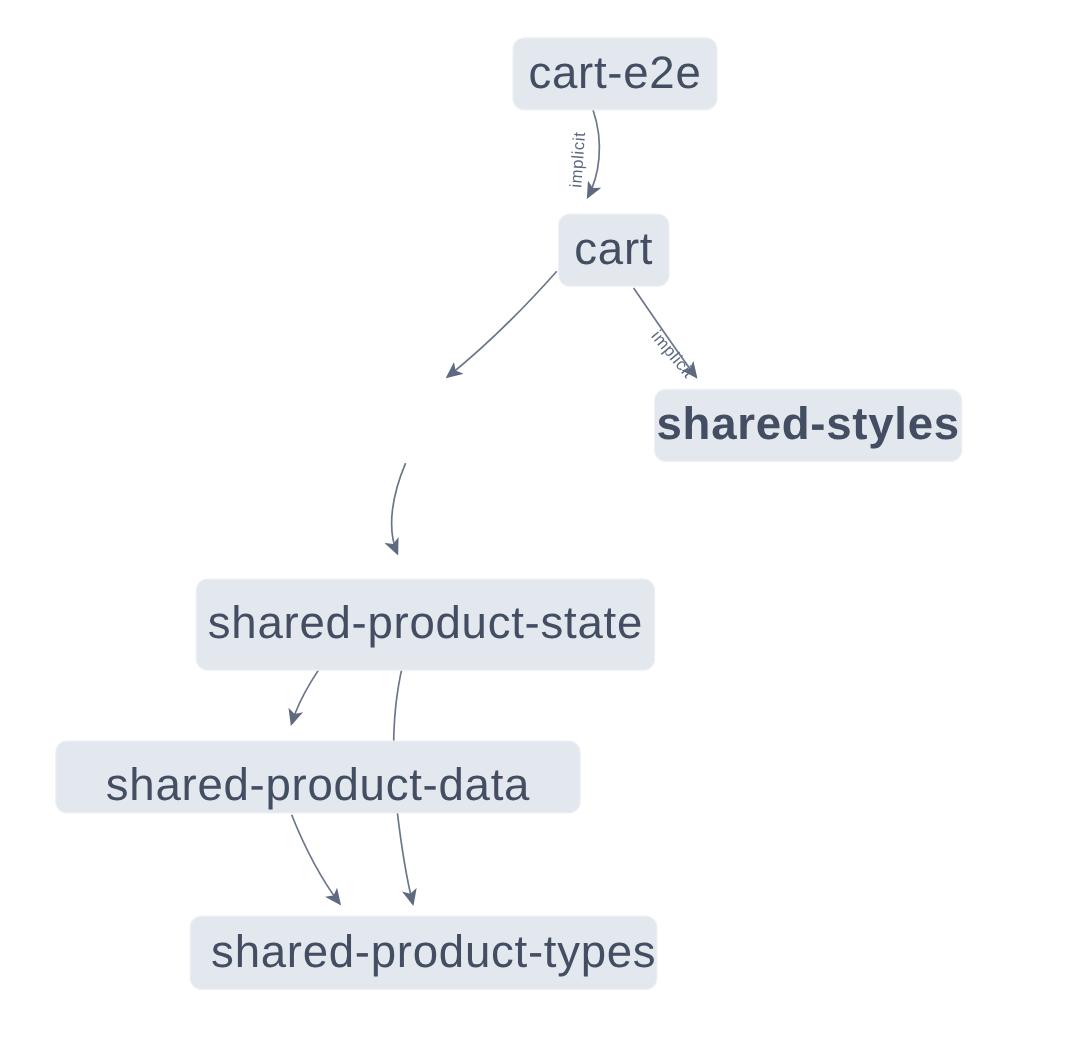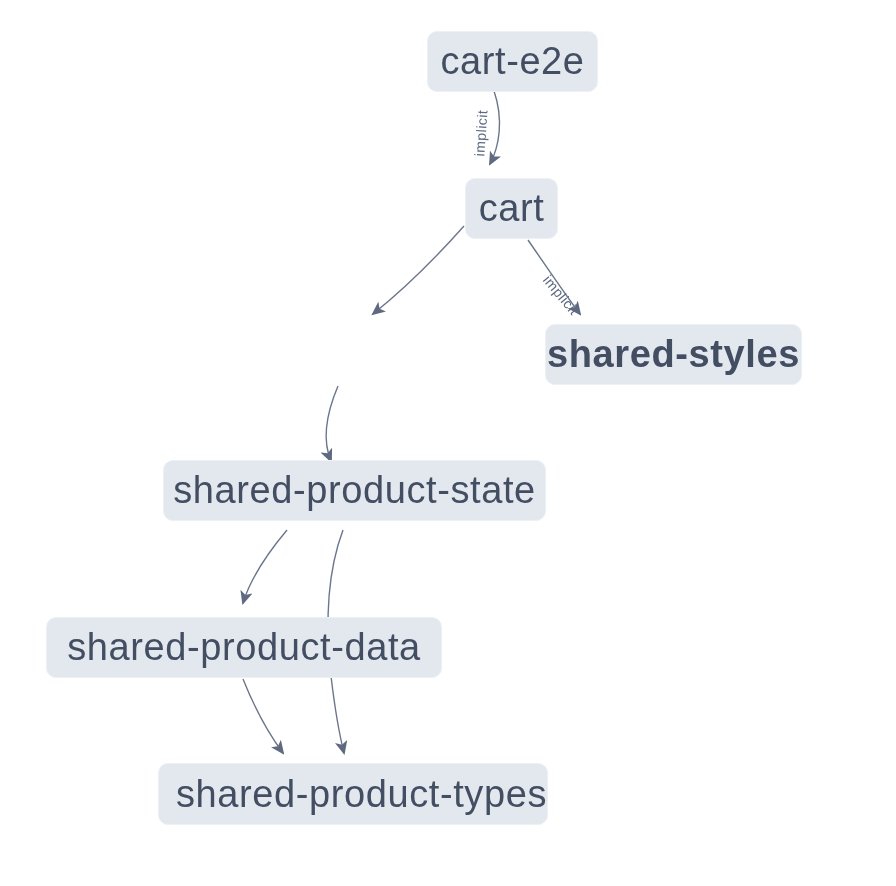--- a/index.html
+++ b/index.html
@@ -39,22 +39,22 @@
     color:var(--edge-label);
     letter-spacing:0.5px;
     white-space:nowrap;
     pointer-events:none;
   }
   
   .n0 { left:427px; top:31px;  width:171px; height:61px; }
   .n1 { left:465px; top:178px; width:93px;  height:61px; }
   .n2 { left:216px; top:323px; width:272px; height:62px; }
   .n3 { left:545px; top:324px; width:257px; height:61px;font-weight:bold; }
-  .n4 { left:163px; top:460px; width:383px; height:61px; }
-  .n5 { left:46px;  top:617px; width:396px; height:61px; }
+  .n4 { left:163px; top:482px; width:383px; height:77px; }
+  .n5 { left:46px;  top:617px; width:438px; height:61px;align-items:flex-end; }
   .n6 { left:158px; top:763px; width:390px; height:62px;justify-content:flex-end; }
   
   .el0 { left:481px; top:133px; transform:translate(-50%,-50%) rotate(-86deg); }
   .el1 { left:561px; top:295px; transform:translate(-50%,-50%) rotate(50deg); }
 </style>
 </head>
 <body>
 
 <div class="canvas">
 

